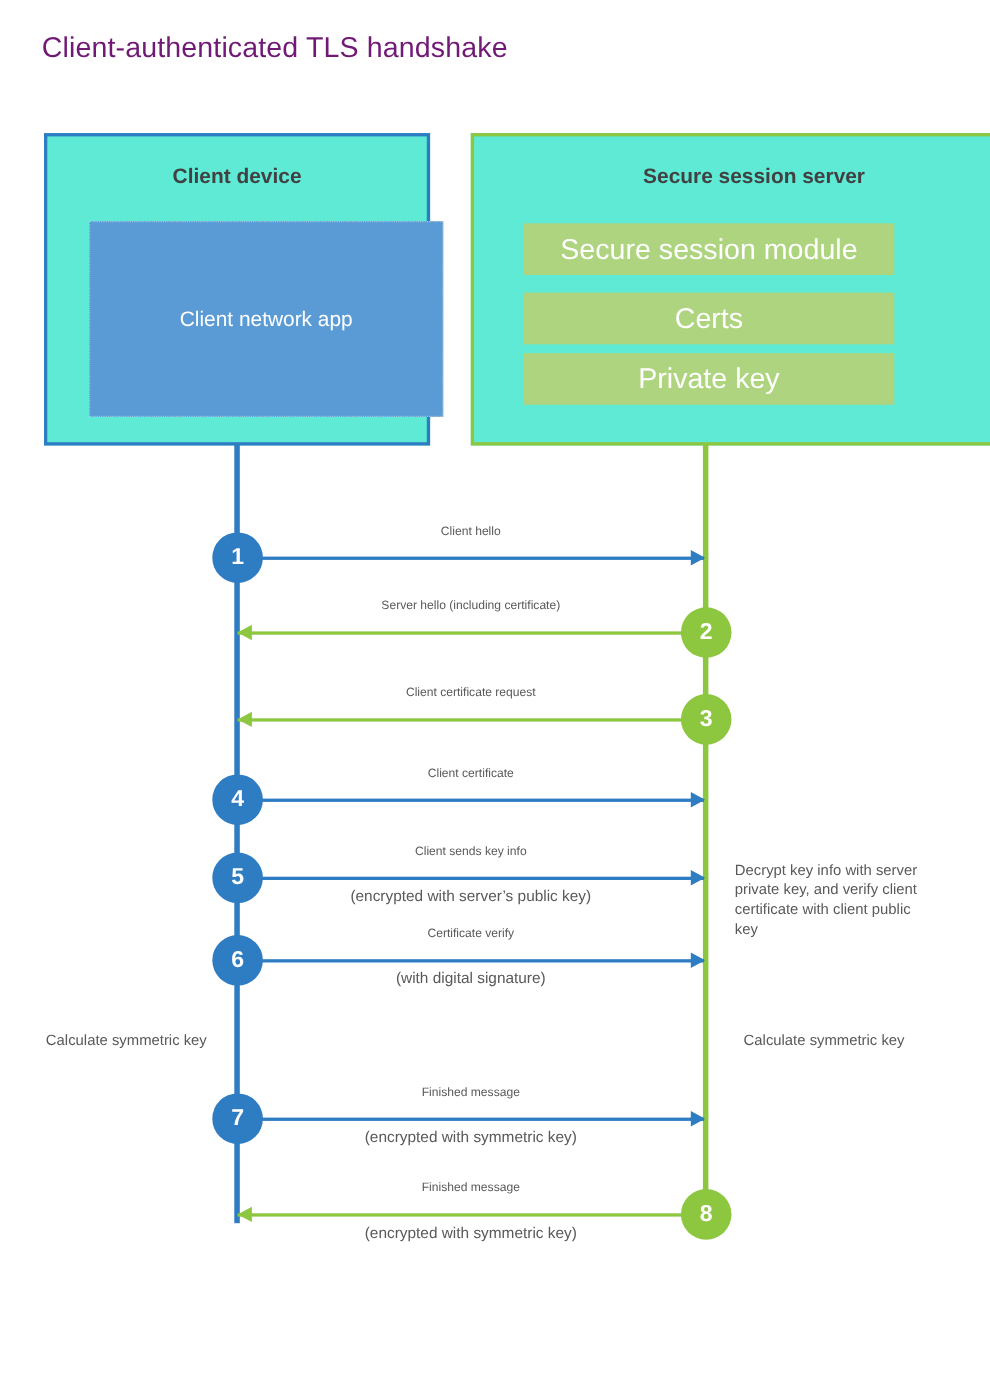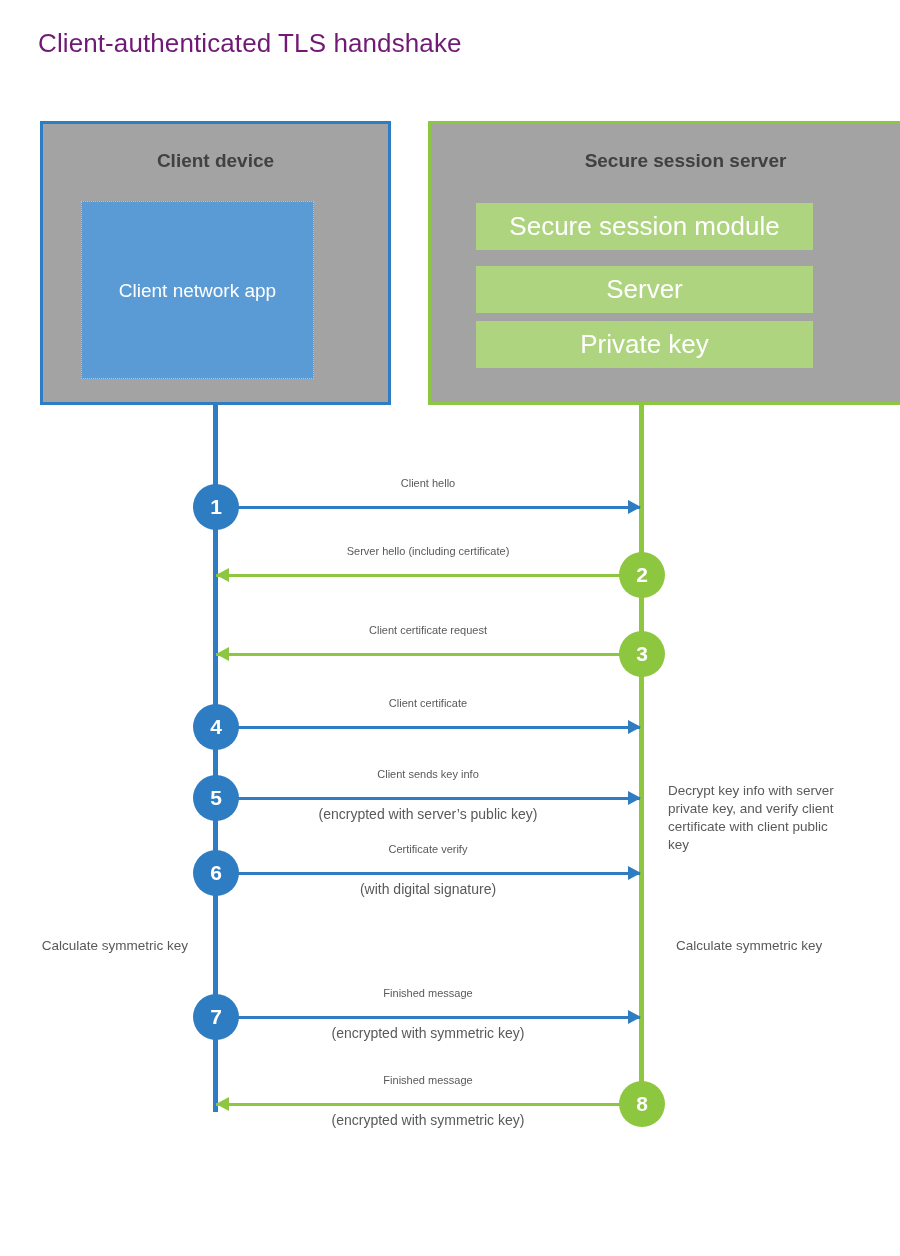--- a/index.html
+++ b/index.html
@@ -24,21 +24,21 @@
     font-size: 26px;
     font-weight: 400;
     color: #701a75;
     letter-spacing: 0.1px;
     white-space: nowrap;
   }
 
   
   .actor-box {
     position: absolute;
-    background: #a3a3a3;
+    background: #5eead4;
     box-sizing: border-box;
   }
   #client-device-box {
     left: 40px;
     top: 121px;
     width: 351px;
     height: 284px;
     border: 3px solid #2e7cc2;
   }
   #server-box {
@@ -57,21 +57,21 @@
     font-size: 19px;
     font-weight: bold;
     color: #414042;
   }
 
   
   #client-network-app {
     position: absolute;
     left: 38px;
     top: 77px;
-    width: 233px;
+    width: 322px;
     height: 178px;
     background: #5b9bd5;
     border: 1px dotted #a9c9e8;
     box-sizing: border-box;
     display: flex;
     align-items: center;
     justify-content: center;
   }
   #client-network-app .comp-label {
     color: #ffffff;
@@ -228,21 +228,21 @@
     <span class="comp-label">Client network app</span>
   </div>
 </div>
 
 <div class="actor-box" id="server-box">
   <div class="actor-title">Secure session server</div>
   <div class="server-bar" id="server-bar-0">
     <span class="comp-label">Secure session module</span>
   </div>
   <div class="server-bar" id="server-bar-1">
-    <span class="comp-label">Server</span>
+    <span class="comp-label">Certs</span>
   </div>
   <div class="server-bar" id="server-bar-2">
     <span class="comp-label">Private key</span>
   </div>
 </div>
 
 <div class="lifeline" id="client-lifeline"></div>
 <div class="lifeline" id="server-lifeline"></div>
 
 <div class="step-row dir-right blue-arrow" style="top:507px">

